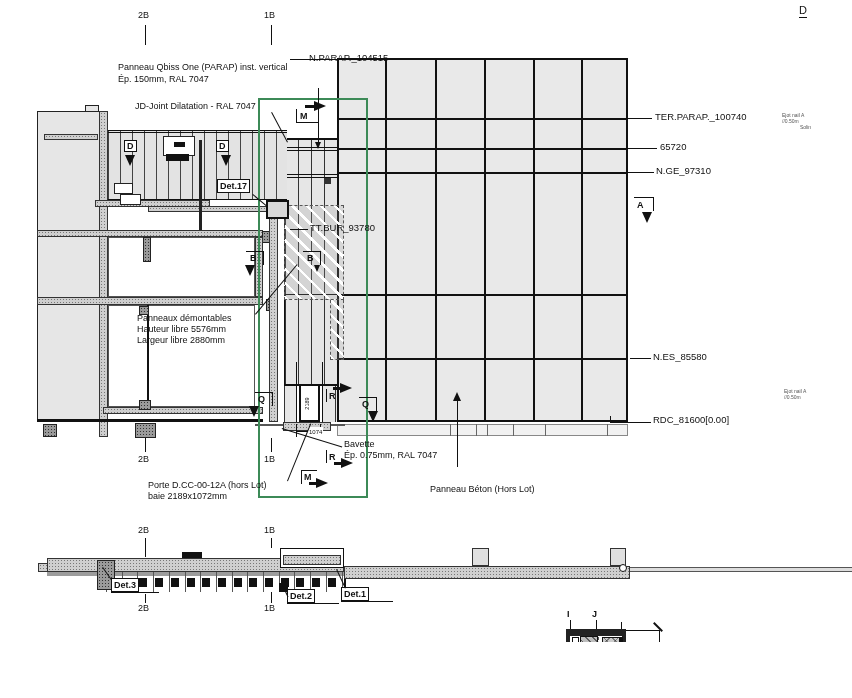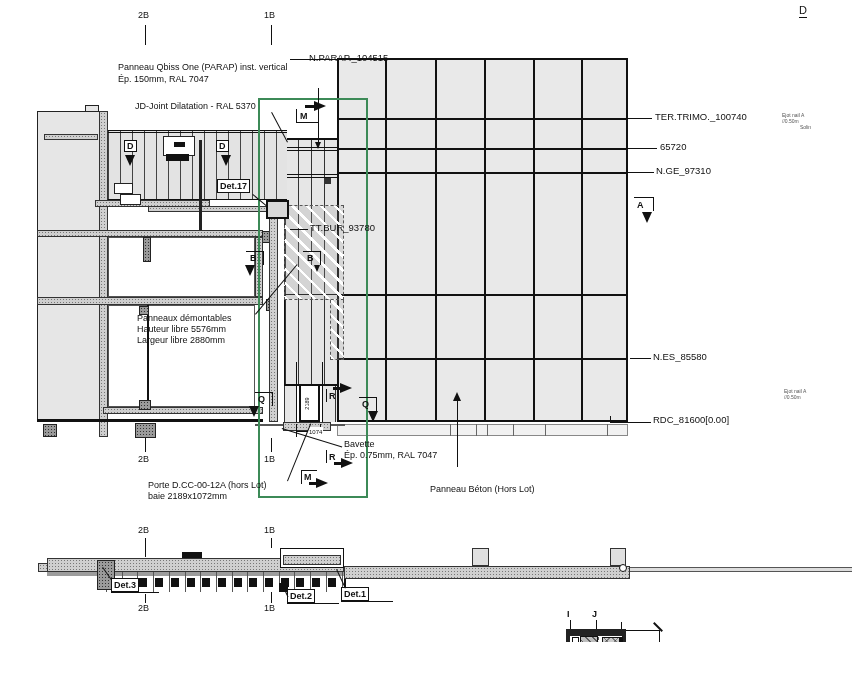--- a/index.html
+++ b/index.html
@@ -129,36 +129,36 @@
   <div class="vl" style="left:322px;top:362px;height:60px;"></div>
   <div class="abs spk" style="left:283px;top:422px;width:48px;height:9px;"></div>
   <div class="vl" style="left:296px;top:424px;height:13px;"></div>
   <div class="vl" style="left:320px;top:424px;height:13px;"></div>
   <div class="hl" style="left:296px;top:431px;width:24px;"></div>
   <div class="txt" style="left:308px;top:427px;font-size:6px;background:#fff;padding:0 1px;">1074</div>
 
   <div class="hl" style="left:290px;top:59px;width:140px;"></div>
   <div class="txt lvl" style="left:309px;top:52px;">N.PARAP._104515</div>
   <div class="hl" style="left:610px;top:118px;width:42px;"></div>
-  <div class="txt lvl" style="left:655px;top:111px;">TER.TRIMO._100740</div>
+  <div class="txt lvl" style="left:655px;top:111px;">TER.PARAP._100740</div>
   <div class="hl" style="left:617px;top:148px;width:40px;"></div>
   <div class="txt lvl" style="left:660px;top:141px;">65720</div>
   <div class="hl" style="left:610px;top:172px;width:44px;"></div>
   <div class="txt lvl" style="left:656px;top:165px;">N.GE_97310</div>
   <div class="hl" style="left:290px;top:229px;width:18px;"></div>
   <div class="txt lvl" style="left:310px;top:222px;">TT.BUR_93780</div>
   <div class="hl" style="left:630px;top:358px;width:21px;"></div>
   <div class="txt lvl" style="left:653px;top:351px;">N.ES_85580</div>
   <div class="hl" style="left:610px;top:422px;width:41px;"></div>
   <div class="vl" style="left:610px;top:416px;height:6px;"></div>
   <div class="txt lvl" style="left:653px;top:414px;">RDC_81600[0.00]</div>
 
   <div class="txt" style="left:118px;top:62px;">Panneau Qbiss One (PARAP) inst. vertical</div>
   <div class="txt" style="left:118px;top:74px;">Ép. 150mm, RAL 7047</div>
-  <div class="txt" style="left:135px;top:101px;">JD-Joint Dilatation - RAL 5370</div>
+  <div class="txt" style="left:135px;top:101px;">JD-Joint Dilatation - RAL 7047</div>
   <div class="diag" style="left:272px;top:112px;width:34px;transform:rotate(62deg);"></div>
   <div class="txt" style="left:137px;top:313px;">Panneaux démontables</div>
   <div class="txt" style="left:137px;top:324px;">Hauteur libre 5576mm</div>
   <div class="txt" style="left:137px;top:335px;">Largeur libre 2880mm</div>
   <div class="diag" style="left:255px;top:314px;width:65px;transform:rotate(-50deg);"></div>
   <div class="txt" style="left:344px;top:439px;">Bavette</div>
   <div class="txt" style="left:344px;top:450px;">Ép. 0.75mm, RAL 7047</div>
   <div class="diag" style="left:282px;top:428px;width:63px;transform:rotate(17deg);"></div>
   <div class="txt" style="left:148px;top:480px;">Porte D.CC-00-12A (hors Lot)</div>
   <div class="txt" style="left:148px;top:491px;">baie 2189x1072mm</div>

